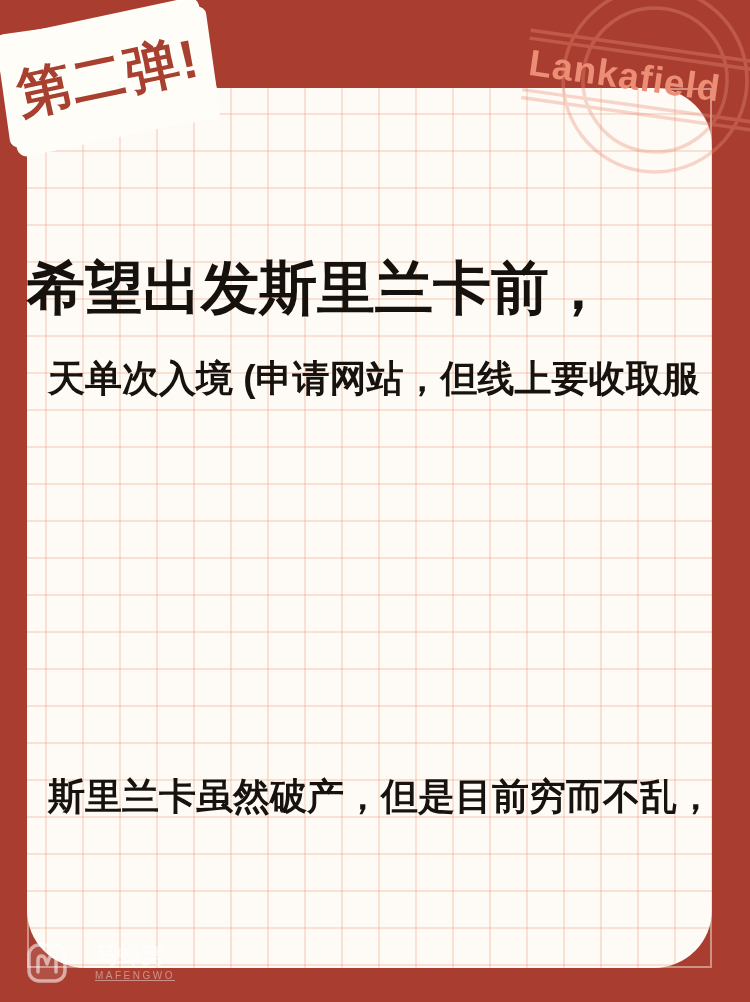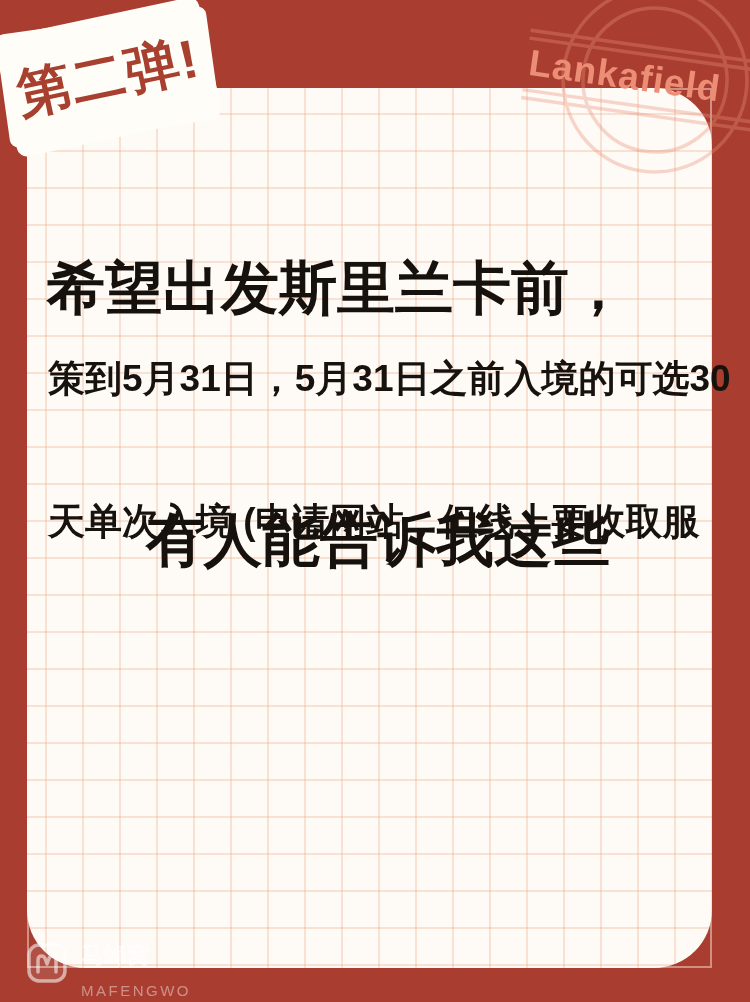--- a/index.html
+++ b/index.html
@@ -51,44 +51,43 @@
     background:#FFFDF8; border-radius:10px;
   }
   .badge-label {
     position:relative; z-index:1;
     font-size:54px; font-weight:900; color:#A8402F; letter-spacing:1px;
     white-space:nowrap;
   }
 
   .title {
     position:absolute; left:27px; top:78px; width:563px;
-    text-align:right; color:#16110D;
+    text-align:left; color:#16110D;
     font-size:58px; line-height:84px; font-weight:900;
     white-space:pre;
-    margin-left:20px;
   }
 
   .para {
     position:absolute; left:48px; width:672px;
     color:#17120E; font-size:37px; line-height:47.5px; font-weight:800;
     white-space:pre;
   }
   .para-1 { top:260px; }
   .para-2 { top:678px; }
   .bline { height:47.5px; }
   .link-text { color:#B2362C; }
 
   
   .watermark {
     position:absolute; left:26px; top:942px;
-    display:flex; align-items:flex-start; gap:13px;
+    display:flex; align-items:flex-start; gap:27px;
   }
   .wm-texts { display:flex; flex-direction:column; }
   .wm-cn { font-size:23px; font-weight:bold; color:rgba(255,255,255,0.55); line-height:26px; }
-  .wm-en { font-size:15px; letter-spacing:2.5px; color:rgba(255,255,255,0.42); line-height:14px; margin-top:16px; }
+  .wm-en { font-size:10px; letter-spacing:2.5px; color:rgba(255,255,255,0.42); line-height:14px; margin-top:1px;text-decoration:underline; }
 </style>
 </head>
 <body>
 
 <div class="page">
 
   <div class="card-frame"></div>
   <div class="card"></div>
 
   <svg class="stamp-svg" width="320" height="250">
@@ -102,32 +101,31 @@
     </g>
   </svg>
   <div class="stamp-label">Lankafield</div>
 
   <div class="badge">
     <span class="badge-label">第二弹!</span>
   </div>
 
   <div class="title">
     <div>希望出发斯里兰卡前，</div>
-    <div>有人能告诉我这些</div>
   </div>
 
   <div class="para para-1">
-    <div class="bline">策到5月31日，5月31日之前入境的可选30</div>
     <div class="bline">天单次入境 (申请网站，但线上要收取服</div>
     
     
     
   </div>
 
   <div class="para para-2">
+    <div class="bline">斯里兰卡虽然破产，但是目前穷而不乱，</div>
     
     
     
     
   </div>
 
   <div class="watermark">
     <svg width="42" height="42">
       <rect x="3" y="3" width="36" height="36" rx="10" fill="rgba(255,255,255,0.10)" stroke="rgba(255,255,255,0.55)" stroke-width="3.5"></rect>
       <path d="M12 30 V18 q0-4 3.5-4 q2.5 0 3.5 2.5 L21 22 l2-5.5 Q24 14 26.5 14 q3.5 0 3.5 4 V30" fill="none" stroke="rgba(255,255,255,0.55)" stroke-width="3.5" stroke-linecap="round" stroke-linejoin="round"></path>

